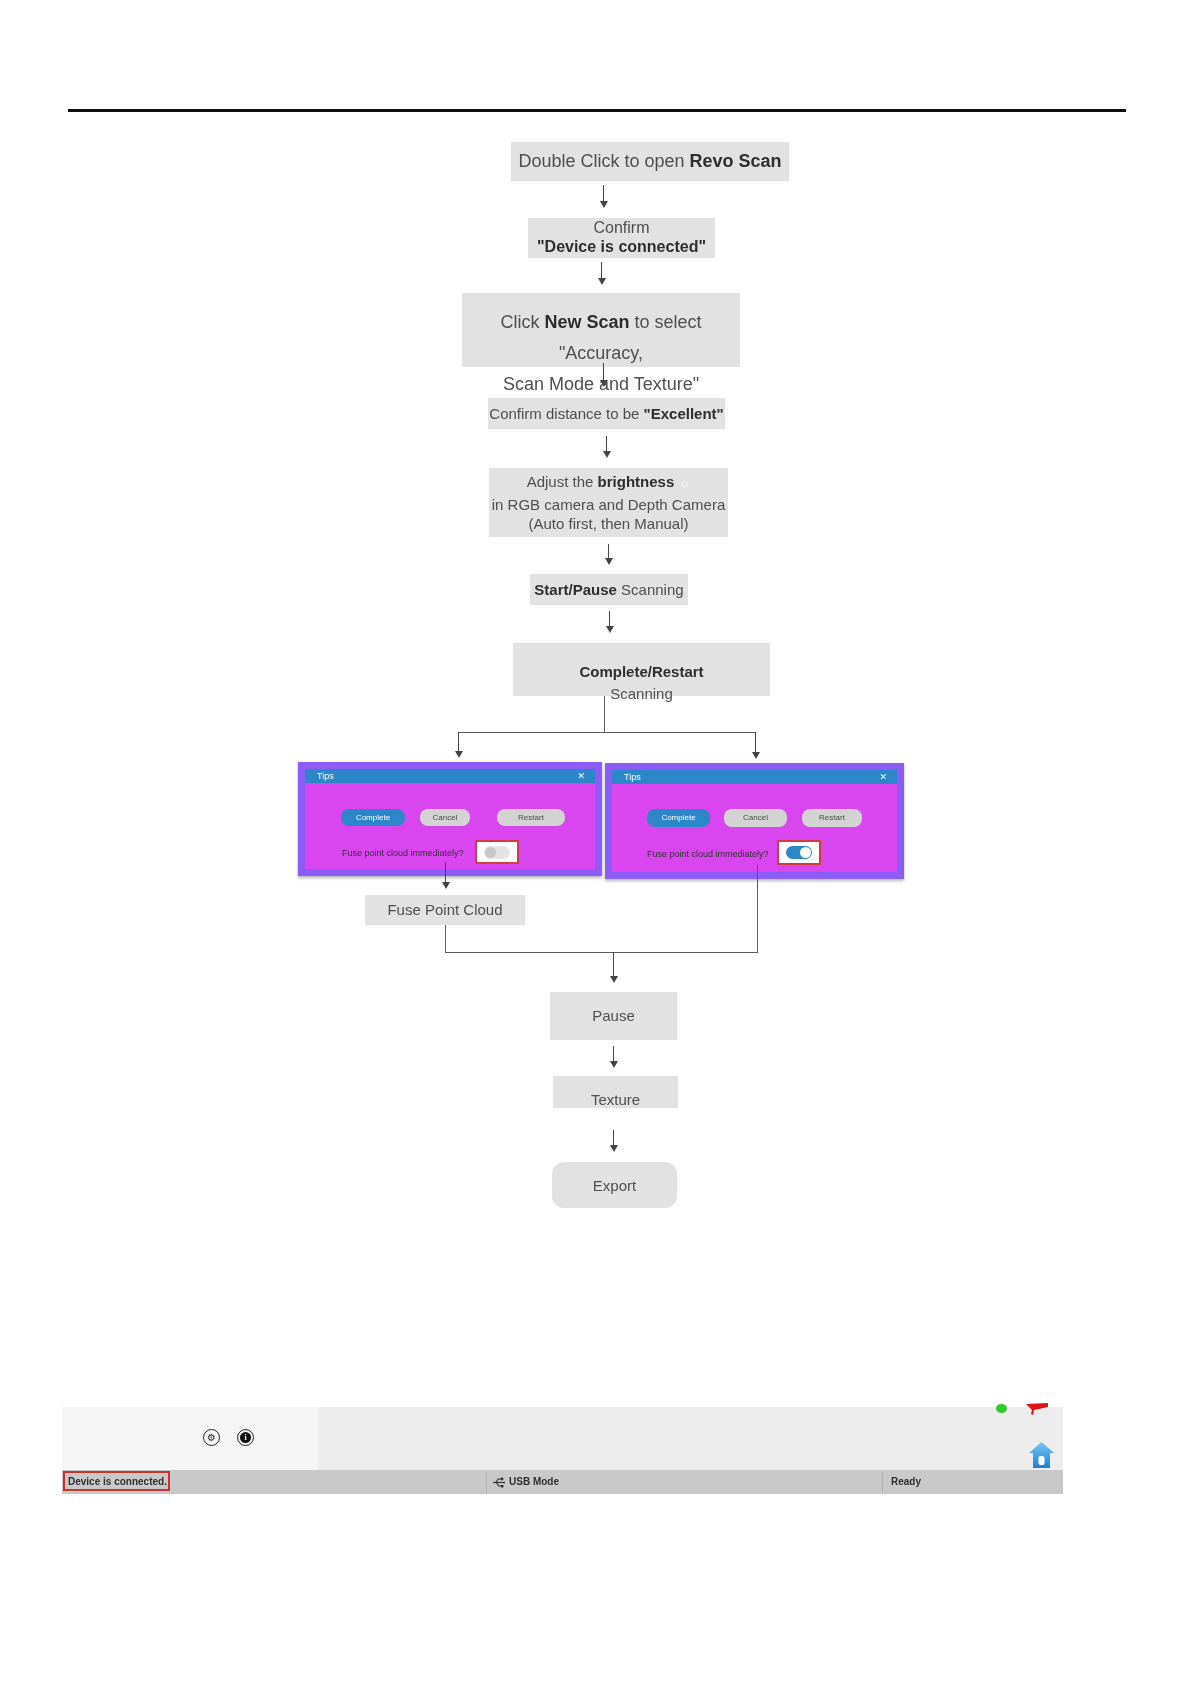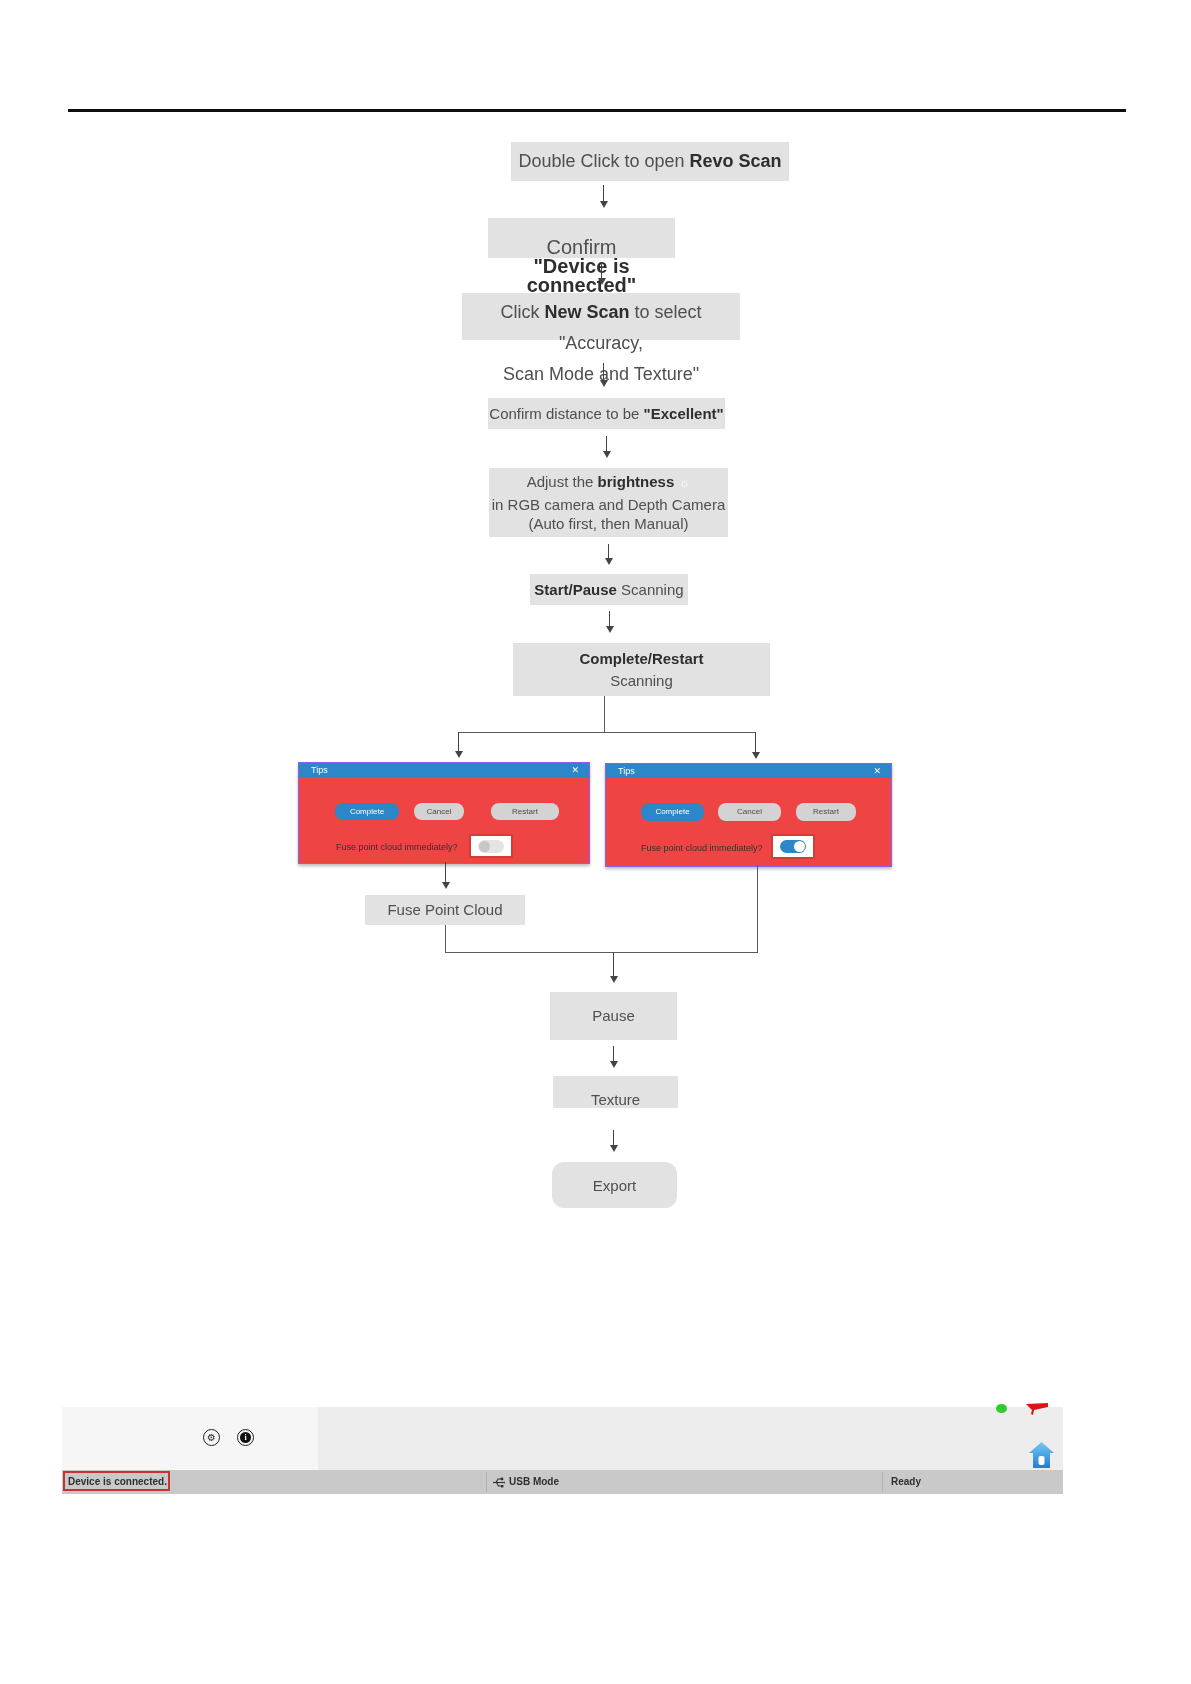--- a/index.html
+++ b/index.html
@@ -16,21 +16,21 @@
 
   
   .varrow{position:absolute;width:0;border-left:1px solid #444;}
   .varrow::after{content:"";position:absolute;left:-4.5px;bottom:-7px;width:0;height:0;
                  border:4px solid transparent;border-top:7px solid #444;}
   
   .hline{position:absolute;height:1px;background:#5a5a5a;}
   .vline{position:absolute;width:1px;background:#5a5a5a;}
 
   
-  .dlg{position:absolute;background:#ef4444;border:1px solid #8b5cf6;
+  .dlg{position:absolute;background:#d946ef;border:7px solid #8b5cf6;
        box-shadow:0 2px 3px rgba(0,0,0,.28);}
   .dlg-title{position:absolute;left:0;top:0;right:0;height:14px;background:#2b87c7;color:#fff;
              font-size:9px;line-height:14px;padding-left:12px;box-sizing:border-box;}
   .dlg-close{position:absolute;right:10px;top:0;height:14px;line-height:14px;color:#fff;
              font-size:9px;cursor:default;}
   .dbtn{position:absolute;height:17px;line-height:17px;text-align:center;font-size:8px;
         border-radius:8px;background:#d3d3d3;color:#4a4a4a;}
   .dbtn.primary{background:#2b87c7;color:#fff;}
   .dlg-label{position:absolute;font-size:9px;color:#333;}
   .togglebox{position:absolute;border:2px solid #d43c3c;background:#fff;
@@ -63,27 +63,27 @@
 
 <div id="page">
 
   <div class="toprule"></div>
 
   <div class="fbox" style="left:465px;top:142px;width:278px;height:39px;font-size:18px;line-height:39px;margin-left:46px;">
     <span>Double Click to open </span><b>Revo Scan</b>
   </div>
   <div class="varrow" style="left:603px;top:185px;height:20px;"></div>
 
-  <div class="fbox" style="left:488px;top:218px;width:187px;height:40px;font-size:20px;line-height:19px;padding-top:20px;box-sizing:border-box;">
+  <div class="fbox" style="left:528px;top:218px;width:187px;height:40px;font-size:16px;line-height:19px;padding-top:0;box-sizing:border-box;">
     <div>Confirm</div>
     <b>"Device is connected"</b>
   </div>
   <div class="varrow" style="left:601px;top:262px;height:20px;"></div>
 
-  <div class="fbox" style="left:462px;top:293px;width:278px;height:47px;font-size:18px;line-height:31px;padding-top:4px;box-sizing:border-box;">
+  <div class="fbox" style="left:462px;top:293px;width:278px;height:74px;font-size:18px;line-height:31px;padding-top:14px;box-sizing:border-box;">
     <div>
       <span>Click </span><b>New Scan</b><span> to select "Accuracy,</span>
     </div>
     <div>Scan Mode and Texture"</div>
   </div>
   <div class="varrow" style="left:603px;top:363px;height:21px;"></div>
 
   <div class="fbox" style="left:488px;top:398px;width:237px;height:31px;font-size:15px;line-height:31px;">
     <span>Confirm distance to be </span><b>"Excellent"</b>
   </div>
@@ -97,21 +97,21 @@
     <div>in RGB camera and Depth Camera</div>
     <div style="font-size:15px;line-height:15px;">(Auto first, then Manual)</div>
   </div>
   <div class="varrow" style="left:608px;top:544px;height:18px;"></div>
 
   <div class="fbox" style="left:530px;top:574px;width:158px;height:31px;font-size:15px;line-height:31px;">
     <b>Start/Pause</b><span> Scanning</span>
   </div>
   <div class="varrow" style="left:609px;top:611px;height:19px;"></div>
 
-  <div class="fbox" style="left:513px;top:643px;width:257px;height:53px;font-size:15px;line-height:22px;padding-top:5px;box-sizing:border-box;">
+  <div class="fbox" style="left:513px;top:643px;width:257px;height:53px;font-size:15px;line-height:22px;padding-top:18px;box-sizing:border-box;">
     <b>Complete/Restart</b>
     <div>Scanning</div>
   </div>
 
   <div class="vline" style="left:604px;top:696px;height:36px;"></div>
   <div class="hline" style="left:458px;top:732px;width:298px;"></div>
   <div class="varrow" style="left:458px;top:732px;height:23px;"></div>
   <div class="varrow" style="left:755px;top:732px;height:24px;"></div>
 
   <div class="dlg" style="left:298px;top:762px;width:290px;height:100px;">

